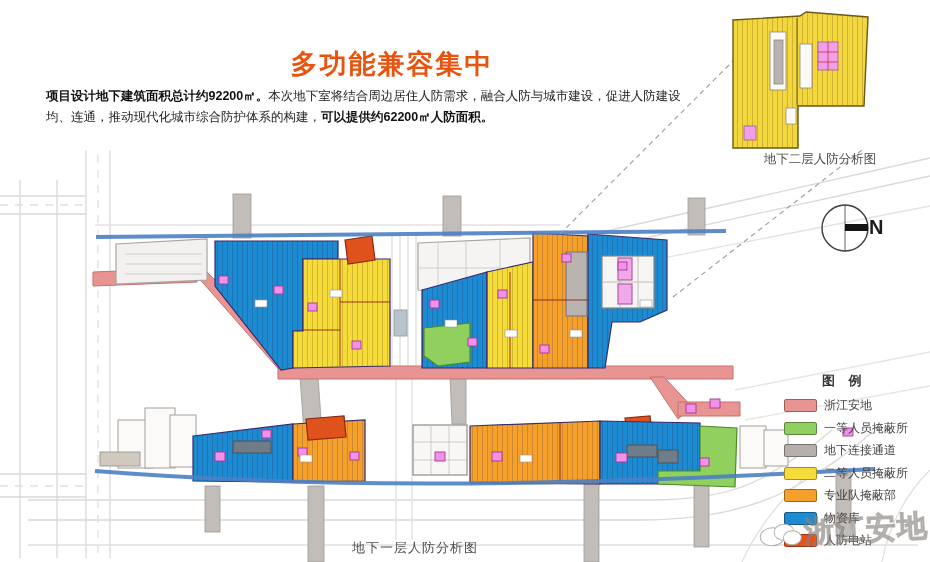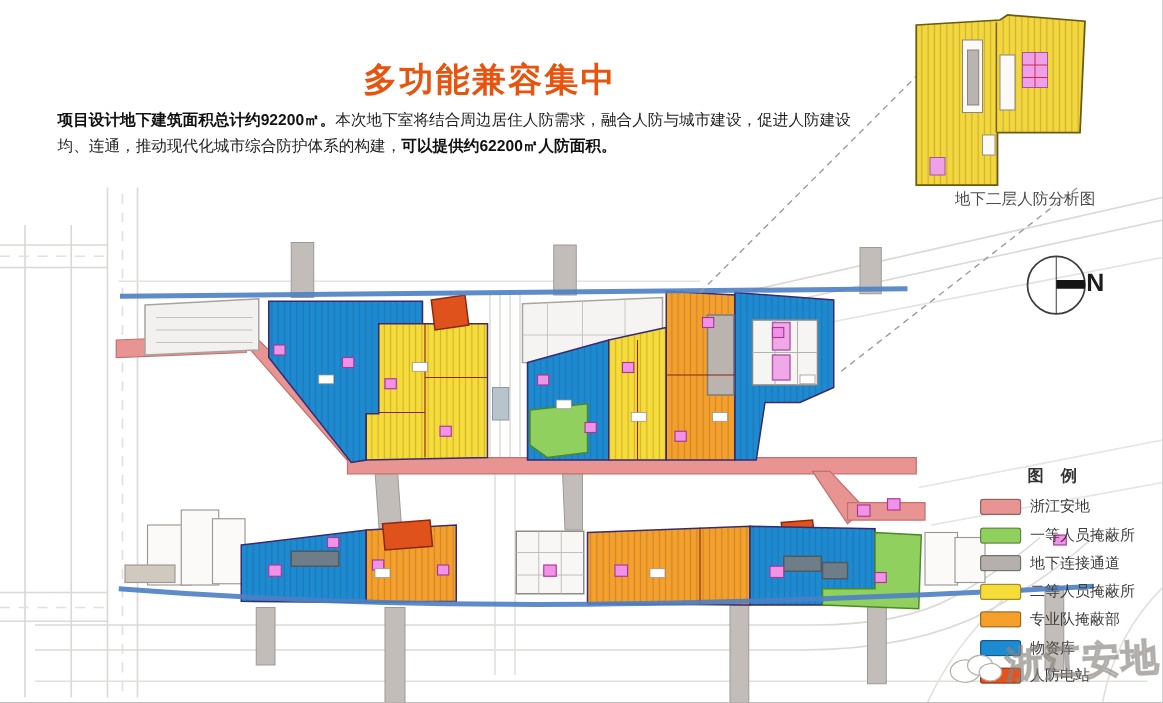--- a/index.html
+++ b/index.html
@@ -286,20 +286,21 @@
           <span class="legend-swatch" style="background: rgb(29, 139, 209);"></span>
           <span class="legend-label">物资库</span>
         </div>
         <div class="legend-row">
           <span class="legend-swatch" style="background: rgb(232, 81, 26);"></span>
           <span class="legend-label">人防电站</span>
         </div>
       </div>
   </div>
 
+  <div class="map-caption">地下一层人防分析图</div>
 
   <div class="watermark">
     <svg width="44" height="28" viewBox="0 0 44 28">
       <ellipse cx="14" cy="17" rx="12" ry="9" fill="#ffffff" stroke="#b5b0ac" stroke-width="1"></ellipse>
       <ellipse cx="26" cy="13" rx="10" ry="8" fill="#ffffff" stroke="#b5b0ac" stroke-width="1"></ellipse>
       <ellipse cx="34" cy="19" rx="9" ry="7" fill="#ffffff" stroke="#b5b0ac" stroke-width="1"></ellipse>
     </svg>
     <span class="watermark-text">浙江安地</span>
   </div>
 

